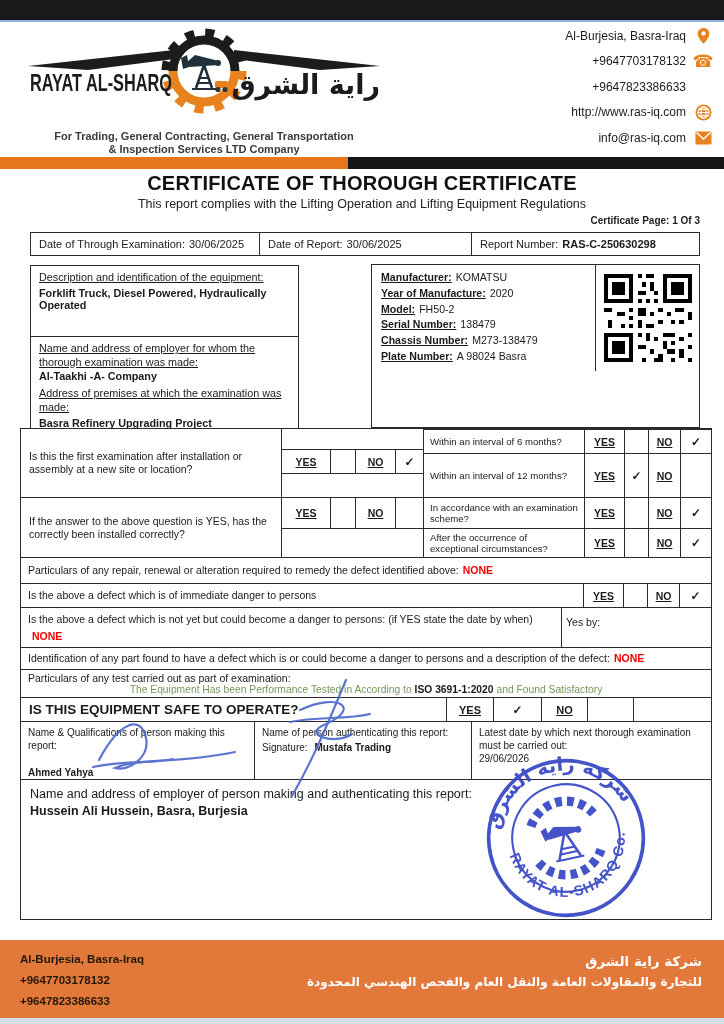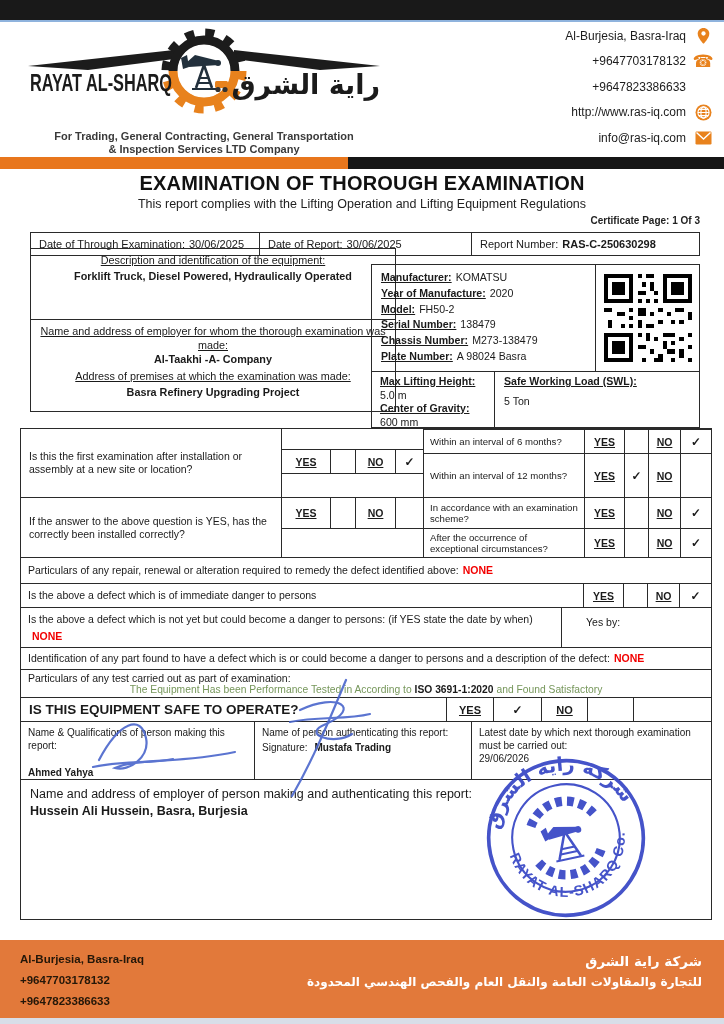--- a/index.html
+++ b/index.html
@@ -32,21 +32,21 @@
   .tbl{box-sizing:border-box;border:1.5px solid #2a2a2a;}
   .tbl *{box-sizing:border-box;}
   .trow{display:flex;}
   .trow+.trow{border-top:1.5px solid #2a2a2a;}
   .bl{border-left:1.5px solid #2a2a2a;}
   .bt{border-top:1.5px solid #2a2a2a;}
   
   .daterow{left:30px;top:232px;width:670px;height:24px;display:flex;font-size:11px;}
   .daterow>div{display:flex;align-items:center;padding:0 8px;gap:4px;}
   
-  .equip-left{left:30px;top:248px;width:366px;height:164px;text-align:center;}
+  .equip-left{left:30px;top:265px;width:269px;height:164px;}
   .eqbox1{height:70px;padding:5px 8px;font-size:10.8px;}
   .eqbox2{height:92.5px;padding:4px 8px;font-size:10.8px;border-top:1.5px solid #2a2a2a;line-height:14px;}
   .equip-right{left:371px;top:264px;width:329px;height:164px;}
   .mfr{display:flex;height:106px;}
   .mfrlines{flex:1;padding:5px 9px;font-size:10.6px;line-height:15.8px;}
   .qrcell{width:104px;border-left:1.5px solid #2a2a2a;display:flex;align-items:center;justify-content:center;}
   .limits{display:flex;height:56.5px;border-top:1.5px solid #2a2a2a;font-size:10.6px;line-height:13.5px;}
   .limA{width:122px;padding:3px 8px;}
   .limB{flex:1;border-left:1.5px solid #2a2a2a;padding:3px 9px;}
   
@@ -164,21 +164,21 @@
             <rect x="0.5" y="0.5" width="16" height="13" rx="1.2" fill="#e8821d"></rect>
             <polyline points="1.5,1.5 8.5,8 15.5,1.5" stroke="#fff" stroke-width="1.4" fill="none"></polyline>
           </svg>
       </span>
     </div>
   </div>
 
   <div class="abs div-orange"></div>
   <div class="abs div-black"></div>
 
-  <div class="abs title">EXAMINATION OF THOROUGH EXAMINATION</div>
+  <div class="abs title">CERTIFICATE OF THOROUGH CERTIFICATE</div>
   <div class="abs subtitle">This report complies with the Lifting Operation and Lifting Equipment Regulations</div>
   <div class="abs certpage">Certificate Page: 1 Of 3</div>
 
   <div class="abs tbl daterow">
     <div style="width:228px">
       <span>Date of Through Examination:</span>
       <span>30/06/2025</span>
     </div>
     <div style="width:212px" class="bl">
       <span>Date of Report:</span>
@@ -272,32 +272,20 @@
             <rect x="18" y="18" width="1" height="2"></rect>
               <rect x="20" y="17" width="1" height="1"></rect>
               <rect x="9" y="20" width="1" height="1"></rect>
               <rect x="12" y="20" width="2" height="1"></rect>
               <rect x="16" y="20" width="1" height="1"></rect>
               <rect x="20" y="20" width="1" height="1"></rect>
           </g>
         </svg>
       </div>
     </div>
-    <div class="limits">
-      <div class="limA">
-        <div class="b u">Max Lifting Height:</div>
-        <div>5.0 m</div>
-        <div class="b u">Center of Gravity:</div>
-        <div>600 mm</div>
-      </div>
-      <div class="limB">
-        <div class="b u">Safe Working Load (SWL):</div>
-        <div style="margin-top:6px">5 Ton</div>
-      </div>
-    </div>
   </div>
 
   <div class="abs tbl main">
 
     <div class="trow" style="height:68px">
       <div class="qcell" style="width:260px">Is this the first examination after installation or assembly at a new site or location?</div>
       <div class="col bl" style="width:142px">
         <div class="srow" style="height:20px"></div>
         <div class="srow bt" style="height:24px">
           <div class="ynb" style="width:48px">YES</div>
@@ -367,21 +355,21 @@
       <div class="bl" style="width:24px"></div>
       <div class="ynb bl" style="width:32px">NO</div>
       <div class="ck bl" style="flex:1">✓</div>
     </div>
 
     <div class="trow" style="height:40px">
       <div class="fullrow" style="width:540px;flex-wrap:wrap">
         <span>Is the above a defect which is not yet but could become a danger to persons: (if YES state the date by when)</span>
         <span class="red gap">NONE</span>
       </div>
-      <div class="bl" style="flex:1;padding:8px 24px 0;font-size:10.5px">Yes by:</div>
+      <div class="bl" style="flex:1;padding:8px 4px 0;font-size:10.5px">Yes by:</div>
     </div>
 
     <div class="trow" style="height:22px">
       <div class="fullrow" style="flex:1">
         <span>Identification of any part found to have a defect which is or could become a danger to persons and a description of the defect:</span>
         <span class="red gap">NONE</span>
       </div>
     </div>
 
     <div class="trow" style="height:28px">

